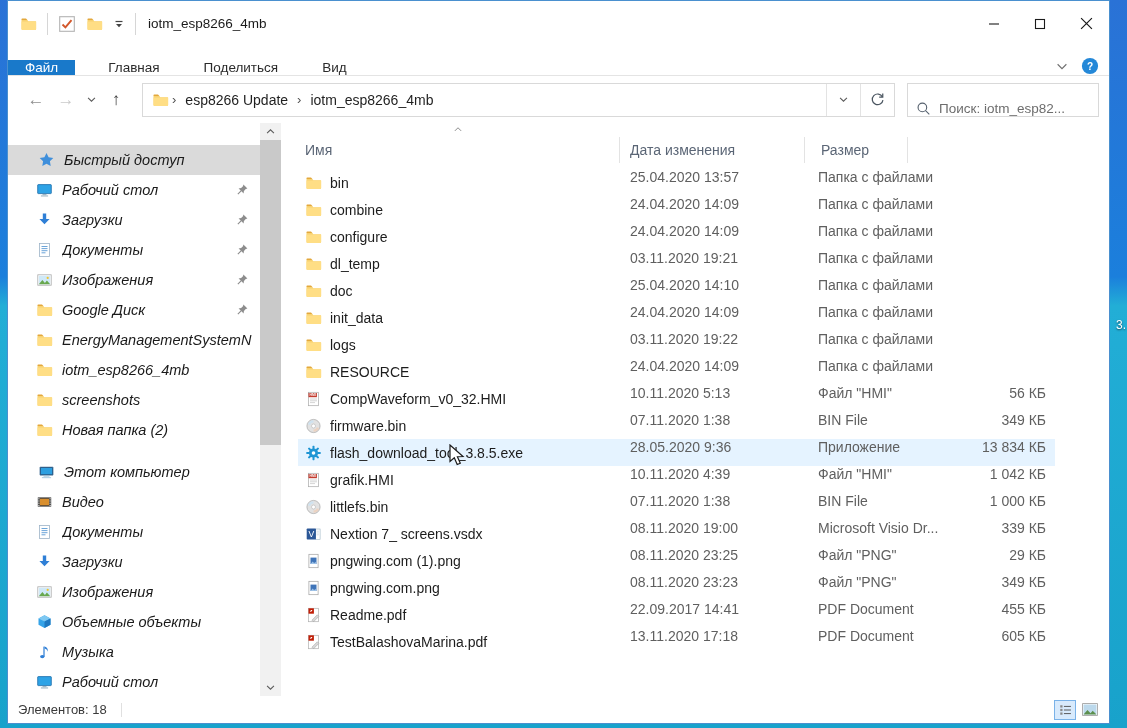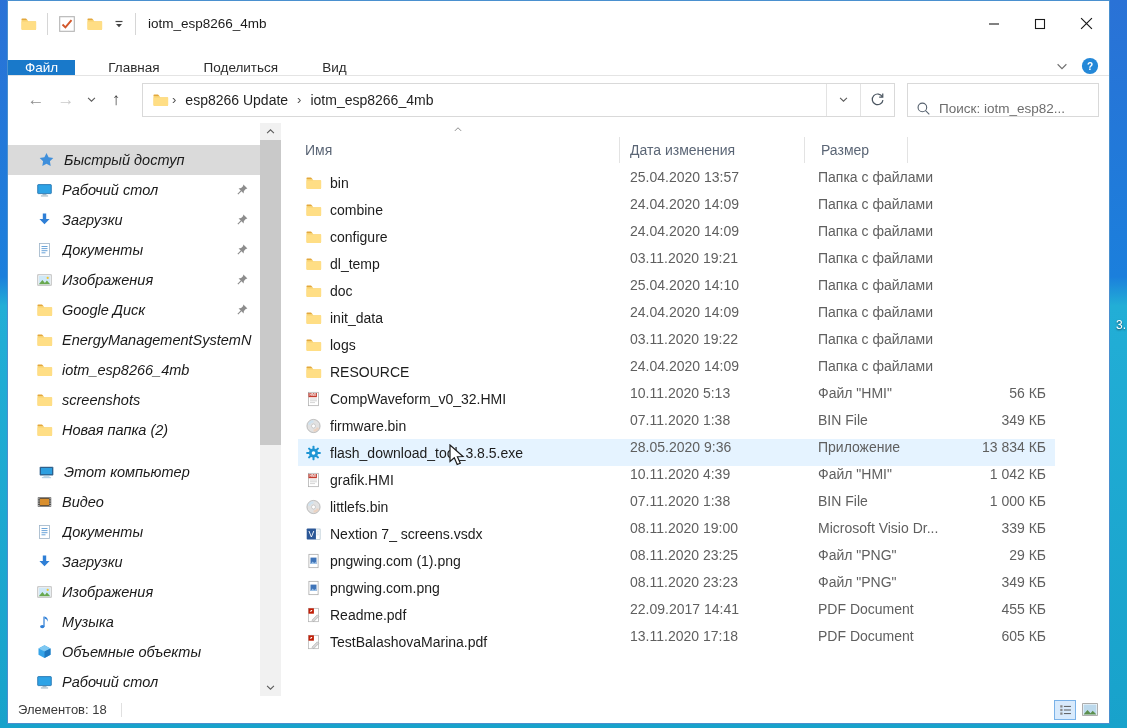--- a/index.html
+++ b/index.html
@@ -417,36 +417,36 @@
                 <rect x="2.3" y="3.8" width="11.4" height="8.4" fill="#cfe9f8"></rect>
                 <path d="M2.3 12.2l3.6-4.2 2.5 3 2-2.4 3.3 3.6z" fill="#69a84f"></path>
                 <circle cx="11.2" cy="5.9" r="1.1" fill="#f2c12e"></circle>
               </svg>
             </span>
             <span class="sb-label">Изображения</span>
           </div>
           <div class="sb-item lvl1">
             <span class="icon">
               <svg width="17" height="16" viewBox="0 0 16 16">
+                <path d="M8 1.3L14 4.4v6.4L8 14 2 10.8V4.4z" fill="#35a3e8"></path>
+                <path d="M8 1.3L14 4.4 8 7.5 2 4.4z" fill="#7ec8f2"></path>
+                <path d="M8 7.5l6-3.1v6.4L8 14z" fill="#1f78c0"></path>
+              </svg>
+            </span>
+            <span class="sb-label">Объемные объекты</span>
+          </div>
+          <div class="sb-item lvl1">
+            <span class="icon">
+              <svg width="17" height="16" viewBox="0 0 16 16">
                 <ellipse cx="5.8" cy="12.6" rx="2.2" ry="1.7" fill="#2f7fd6"></ellipse>
                 <rect x="6.9" y="2.6" width="1.2" height="10" fill="#2f7fd6"></rect>
                 <path d="M8.1 2.6c2.6 1 3.7 2.6 3.1 5.2-.4-1.9-1.5-2.9-3.1-3.3z" fill="#2f7fd6"></path>
               </svg>
             </span>
             <span class="sb-label">Музыка</span>
-          </div>
-          <div class="sb-item lvl1">
-            <span class="icon">
-              <svg width="17" height="16" viewBox="0 0 16 16">
-                <path d="M8 1.3L14 4.4v6.4L8 14 2 10.8V4.4z" fill="#35a3e8"></path>
-                <path d="M8 1.3L14 4.4 8 7.5 2 4.4z" fill="#7ec8f2"></path>
-                <path d="M8 7.5l6-3.1v6.4L8 14z" fill="#1f78c0"></path>
-              </svg>
-            </span>
-            <span class="sb-label">Объемные объекты</span>
           </div>
           <div class="sb-item lvl1">
             <span class="icon">
               <svg width="17" height="16" viewBox="0 0 16 16">
                 <rect x="1.2" y="2.6" width="13.6" height="9" rx="0.6" fill="#2ea3e6" stroke="#1b6ba8" stroke-width="0.8"></rect>
                 <rect x="6" y="12" width="4" height="1.2" fill="#9fb6c4"></rect>
                 <rect x="4.4" y="13.4" width="7.2" height="1.1" fill="#9fb6c4"></rect>
               </svg>
             </span>
             <span class="sb-label">Рабочий стол</span>

